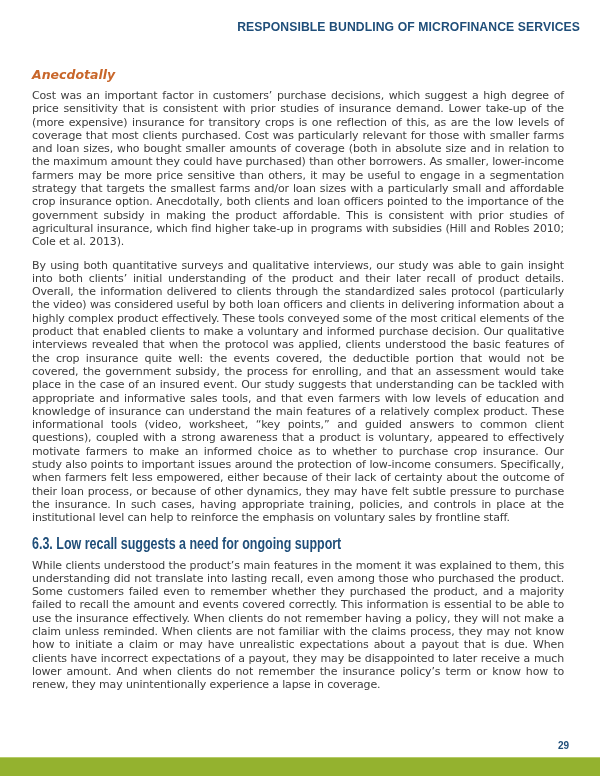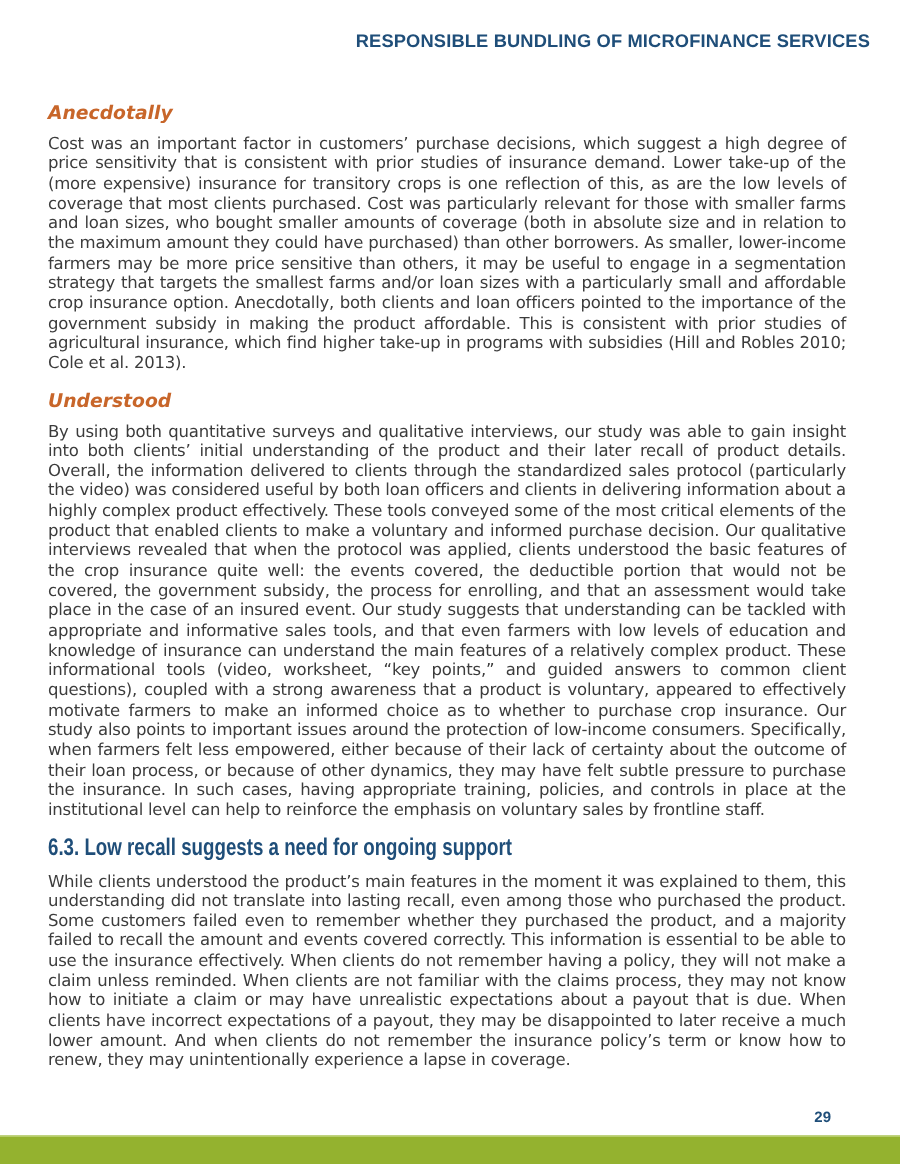--- a/index.html
+++ b/index.html
@@ -8,35 +8,34 @@
   .running-head { position:absolute; top:20px; right:20px; font-family:"Liberation Sans", sans-serif;
          font-weight:bold; font-size:12.2px; color:#1f4e79; letter-spacing:0.1px; }
   .content { position:absolute; left:32px; right:36px; top:67px; }
   .subhead { font-family:"DejaVu Sans", sans-serif; font-style:italic; color:#c8662a;
          font-size:12.5px; margin:0 0 7px 0; }
   .para { font-size:11px; line-height:13.3px; text-align:justify; margin:0; color:#3c3c3c;
           letter-spacing:-0.15px; }
   .gap1 { height:10px; }
   .section-title { font-family:"Liberation Sans", sans-serif; font-stretch:condensed; color:#1f4e79;
          font-size:16px; font-weight:bold; margin:0 0 6px 0; transform:scaleX(0.78); transform-origin:left; white-space:nowrap;}
-  .page-number { position:absolute; right:46px; top:740px; font-family:"Liberation Sans", sans-serif;
+  .page-number { position:absolute; right:31px; top:740px; font-family:"Liberation Sans", sans-serif;
          font-weight:bold; font-size:10px; color:#1f4e79; }
   .footer-bar { position:absolute; left:0; right:0; bottom:0; height:18px; background:#94b22f;
          border-top:1px solid #b6cc6a; }
 </style>
 </head>
 <body>
 
 <div class="running-head">RESPONSIBLE BUNDLING OF MICROFINANCE SERVICES</div>
 
 <div class="content">
   <h3 class="subhead">Anecdotally</h3>
   <p class="para">Cost was an important factor in customers’ purchase decisions, which suggest a high degree of price sensitivity that is consistent with prior studies of insurance demand. Lower take-up of the (more expensive) insurance for transitory crops is one reflection of this, as are the low levels of coverage that most clients purchased. Cost was particularly relevant for those with smaller farms and loan sizes, who bought smaller amounts of coverage (both in absolute size and in relation to the maximum amount they could have purchased) than other borrowers. As smaller, lower-income farmers may be more price sensitive than others, it may be useful to engage in a segmentation strategy that targets the smallest farms and/or loan sizes with a particularly small and affordable crop insurance option. Anecdotally, both clients and loan officers pointed to the importance of the government subsidy in making the product affordable. This is consistent with prior studies of agricultural insurance, which find higher take-up in programs with subsidies (Hill and Robles 2010; Cole et al. 2013).</p>
   <div class="gap1"></div>
-  <h3 class="subhead">Understood</h3>
   <p class="para">By using both quantitative surveys and qualitative interviews, our study was able to gain insight into both clients’ initial understanding of the product and their later recall of product details. Overall, the information delivered to clients through the standardized sales protocol (particularly the video) was considered useful by both loan officers and clients in delivering information about a highly complex product effectively. These tools conveyed some of the most critical elements of the product that enabled clients to make a voluntary and informed purchase decision. Our qualitative interviews revealed that when the protocol was applied, clients understood the basic features of the crop insurance quite well: the events covered, the deductible portion that would not be covered, the government subsidy, the process for enrolling, and that an assessment would take place in the case of an insured event. Our study suggests that understanding can be tackled with appropriate and informative sales tools, and that even farmers with low levels of education and knowledge of insurance can understand the main features of a relatively complex product. These informational tools (video, worksheet, “key points,” and guided answers to common client questions), coupled with a strong awareness that a product is voluntary, appeared to effectively motivate farmers to make an informed choice as to whether to purchase crop insurance. Our study also points to important issues around the protection of low-income consumers. Specifically, when farmers felt less empowered, either because of their lack of certainty about the outcome of their loan process, or because of other dynamics, they may have felt subtle pressure to purchase the insurance. In such cases, having appropriate training, policies, and controls in place at the institutional level can help to reinforce the emphasis on voluntary sales by frontline staff.</p>
   <div class="gap1"></div>
   <h2 class="section-title">6.3. Low recall suggests a need for ongoing support</h2>
   <p class="para">While clients understood the product’s main features in the moment it was explained to them, this understanding did not translate into lasting recall, even among those who purchased the product. Some customers failed even to remember whether they purchased the product, and a majority failed to recall the amount and events covered correctly. This information is essential to be able to use the insurance effectively. When clients do not remember having a policy, they will not make a claim unless reminded. When clients are not familiar with the claims process, they may not know how to initiate a claim or may have unrealistic expectations about a payout that is due. When clients have incorrect expectations of a payout, they may be disappointed to later receive a much lower amount. And when clients do not remember the insurance policy’s term or know how to renew, they may unintentionally experience a lapse in coverage.</p>
 </div>
 
 <div class="page-number">29</div>
 <div class="footer-bar"></div>
 
 </body></html>

